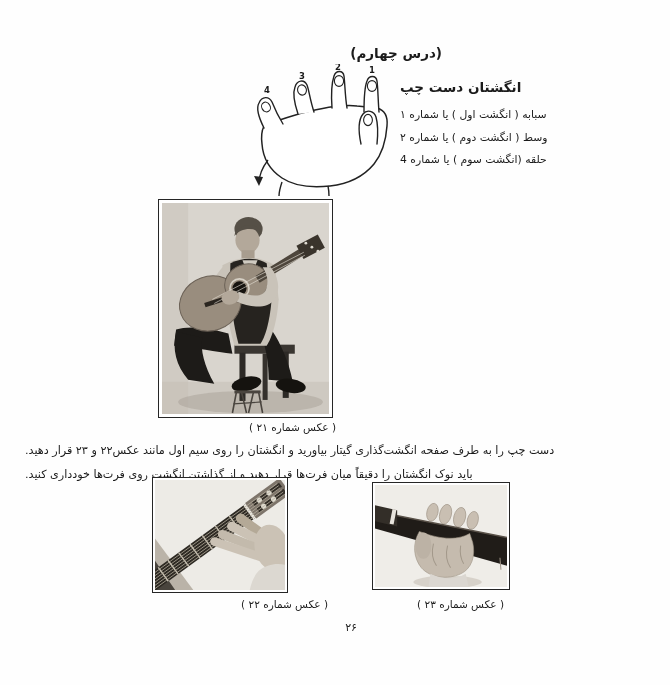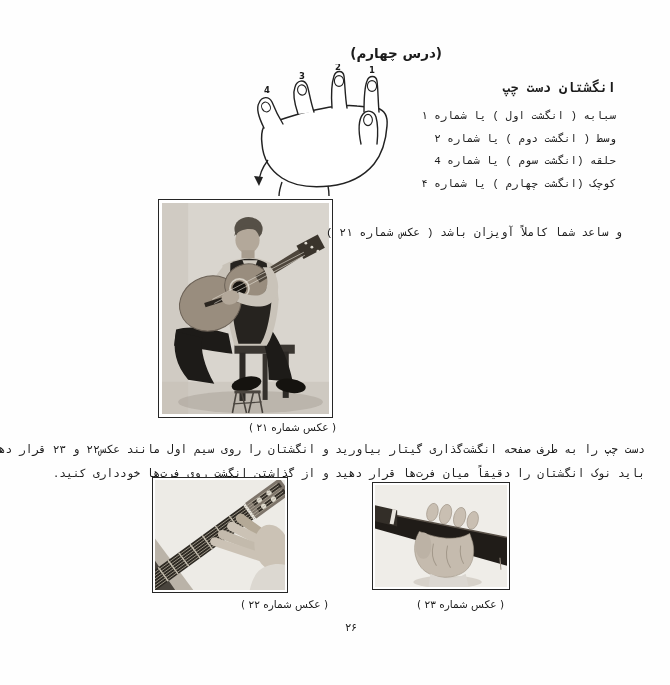--- a/index.html
+++ b/index.html
@@ -1,21 +1,21 @@
 <!DOCTYPE html>
 <html lang="fa"><head>
 <meta charset="utf-8">
 <style>
   html,body{margin:0;padding:0;background:#ffffff;}
   #page{position:relative;width:670px;height:685px;background:#fefefe;overflow:hidden;
         font-family:"DejaVu Sans",sans-serif;color:#1b1b1b;}
   .abs{position:absolute;}
   .rtl{direction:rtl;}
   .ctr{text-align:right;}
-  .rt{text-align:right;font-family:Liberation Mono, monospace;}
+  .rt{text-align:left;}
   
   .title{font-weight:bold;font-size:13.5px;}
   
   .col-head{font-weight:bold;font-size:13.5px;margin-bottom:9px;}
   .col-line{font-size:10.8px;line-height:22.5px;white-space:nowrap;}
   
   .diagcap{font-size:8.5px;line-height:13px;color:#2a2a2a;}
   
   .midline{font-size:11.2px;line-height:25px;white-space:nowrap;}
   
@@ -66,21 +66,20 @@
       <text x="35" y="29" font-size="8.5" font-weight="bold" text-anchor="middle" fill="#1a1a1a">4</text>
     </svg>
   </div>
 
 
   <div class="abs rtl rt" style="left:400px;top:79px;width:216px;">
     <div class="col-head">انگشتان دست چپ</div>
     <div class="col-line">سبابه ( انگشت اول ) یا شماره ۱</div>
     <div class="col-line">وسط ( انگشت دوم ) یا شماره ۲</div>
     <div class="col-line">حلقه (انگشت سوم ) یا شماره 4</div>
-    <div class="col-line">کوچک (انگشت چهارم ) یا شماره ۴</div>
   </div>
 
   <div class="abs photo pad3" style="left:158px;top:199px;width:175px;height:219px;">
     <svg viewBox="0 0 166 210" preserveAspectRatio="none">
       <rect width="166" height="210" fill="#d9d5ce"></rect>
       <rect width="26" height="210" fill="#c8c3ba" opacity="0.55"></rect>
       <rect y="178" width="166" height="32" fill="#c4beb4" opacity="0.5"></rect>
       <ellipse cx="88" cy="198" rx="72" ry="11" fill="#aba49a" opacity="0.55"></ellipse>
 
       <rect x="72" y="141" width="60" height="9" fill="#3a3631"></rect>
@@ -125,21 +124,20 @@
       </g>
 
       <path d="M108,64 C116,74 118,86 112,96 C104,106 88,104 74,98 L76,88 C90,94 102,94 104,84 C106,76 104,70 100,64 Z" fill="#c9c3b9"></path>
       <ellipse cx="68" cy="94" rx="9" ry="7" transform="rotate(-15 68 94)" fill="#b3a89a"></ellipse>
     </svg>
   </div>
 
   <div class="abs cap rtl ctr" style="left:196px;top:421px;width:140px;">( عکس شماره ۲۱ )</div>
 
   <div class="abs rtl rt" style="left:330px;top:221px;width:292px;">
-    <div class="midline">و ساعد شما کاملاً آویزان باشد ( عکس شماره ۲۱ )</div>
   </div>
 
   <div class="abs rtl rt" style="left:25px;top:439px;width:620px;">
     <div class="paraline">دست چپ را به طرف صفحه انگشت‌گذاری گیتار بیاورید و انگشتان را روی سیم اول مانند عکس۲۲ و ۲۳ قرار دهید.</div>
     <div class="paraline">باید نوک انگشتان را دقیقاً میان فرت‌ها قرار دهید و از گذاشتن انگشت روی فرت‌ها خودداری کنید.</div>
   </div>
 
   <div class="abs photo pad2" style="left:152px;top:477px;width:136px;height:116px;">
     <svg viewBox="0 0 129 109" preserveAspectRatio="none">
       <rect width="129" height="109" fill="#edebe6"></rect>

